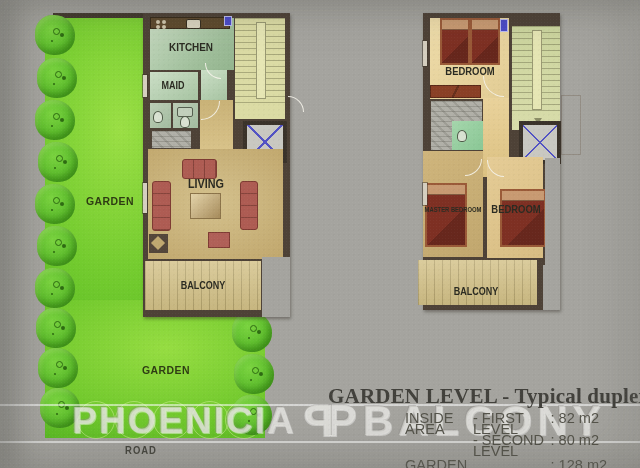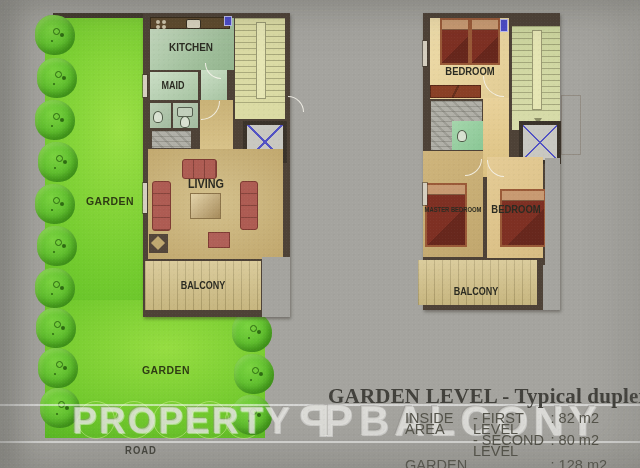--- a/index.html
+++ b/index.html
@@ -261,18 +261,18 @@
       <span class="c3">: 80 m2</span>
     </div>
     <div class="arow gap">
       <span class="c1">GARDEN AREA</span>
       <span class="c2"></span>
       <span class="c3">: 128 m2</span>
     </div>
   </div>
 
   <div class="abs watermark">
-    <span class="wm1">PROPERTY</span>
+    <span class="wm1">PHOENICIA</span>
     <span class="wmlogo"><span class="m">P</span><span>P</span></span>
     <span class="wm2">BALCONY</span>
   </div>
 
 </div>
 
 </body></html>

